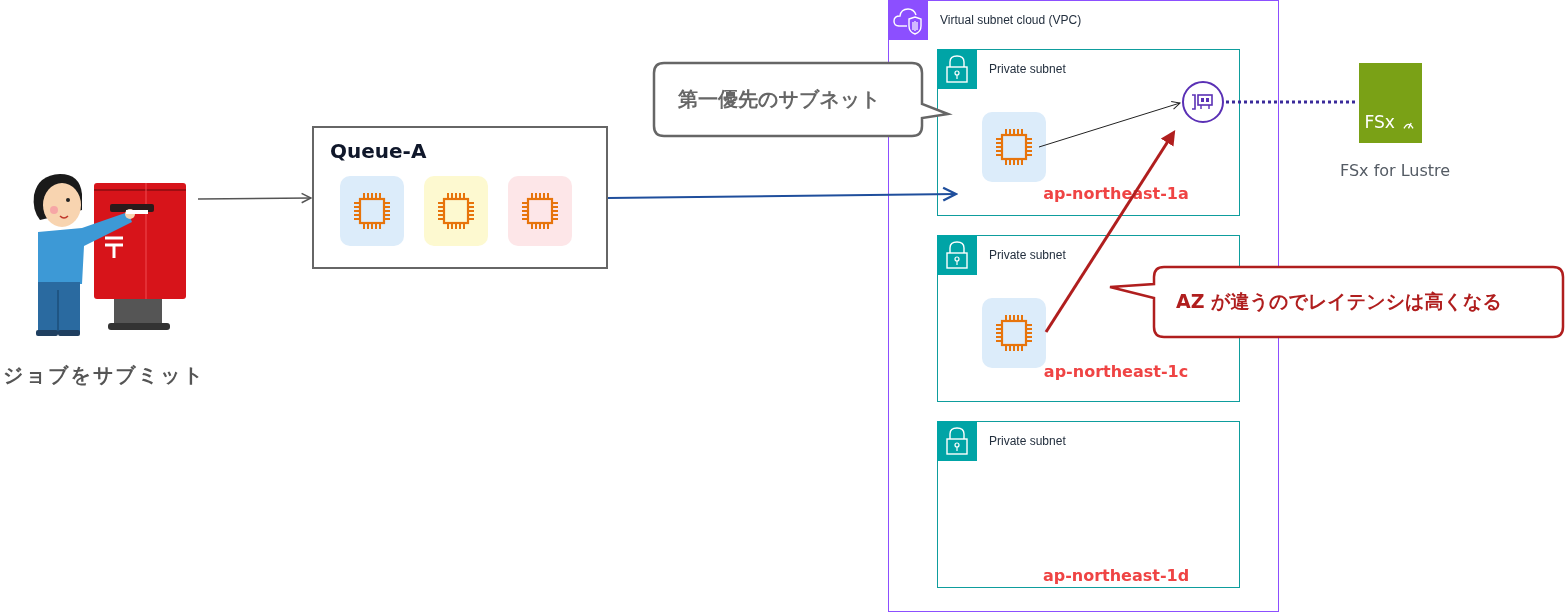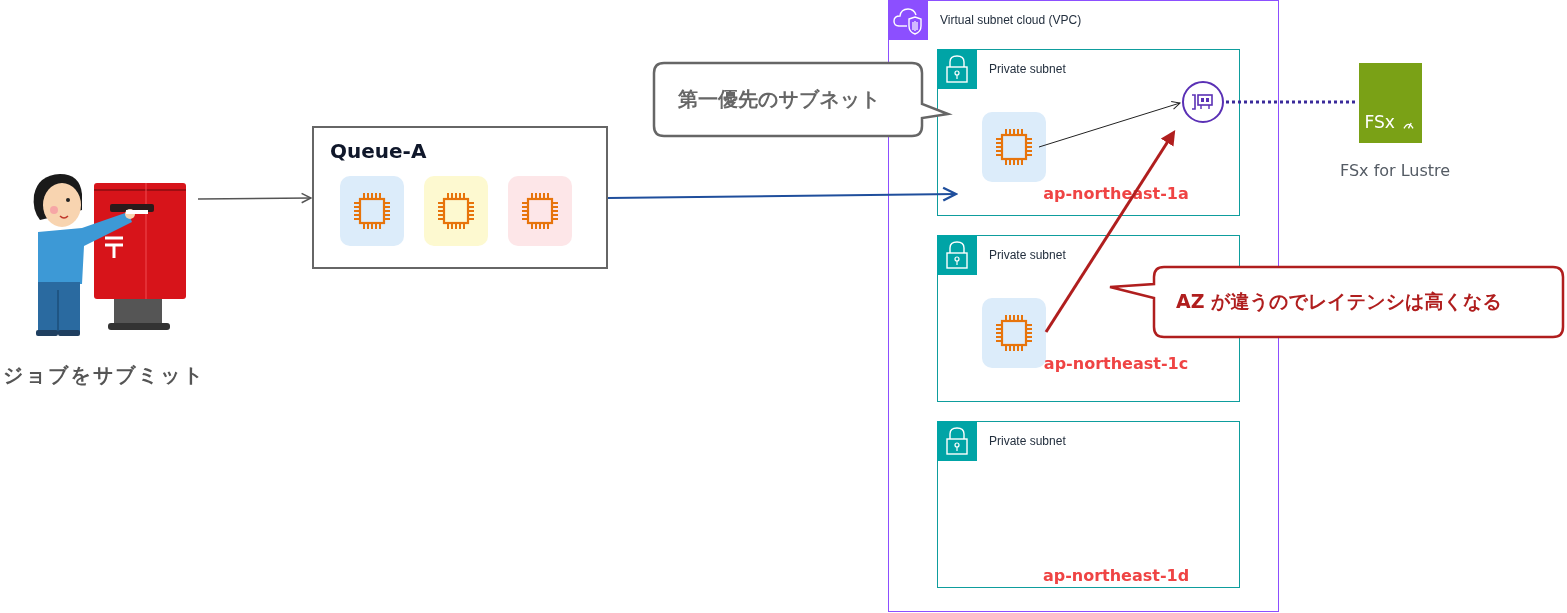--- a/index.html
+++ b/index.html
@@ -119,21 +119,21 @@
   <svg width="28" height="30" viewBox="0 0 28 30">
       <use href="#lock"></use>
     </svg>
 </div>
 <div class="abs subnet-label" style="left:989px; top:248px;">Private subnet</div>
 <div class="abs ec2-tile" style="left:982px; top:298px;">
   <svg width="44" height="44" viewBox="0 0 44 44">
       <use href="#chip"></use>
     </svg>
 </div>
-<div class="abs az-label" style="left:1006px; top:354px;">ap-northeast-1c</div>
+<div class="abs az-label" style="left:1006px; top:362px;">ap-northeast-1c</div>
 
 <div class="abs subnet-box" style="top:421px;"></div>
 <div class="abs subnet-icon" style="left:937px; top:421px;">
   <svg width="28" height="30" viewBox="0 0 28 30">
       <use href="#lock"></use>
     </svg>
 </div>
 <div class="abs subnet-label" style="left:989px; top:434px;">Private subnet</div>
 <div class="abs az-label" style="left:1006px; top:566px;">ap-northeast-1d</div>
 

